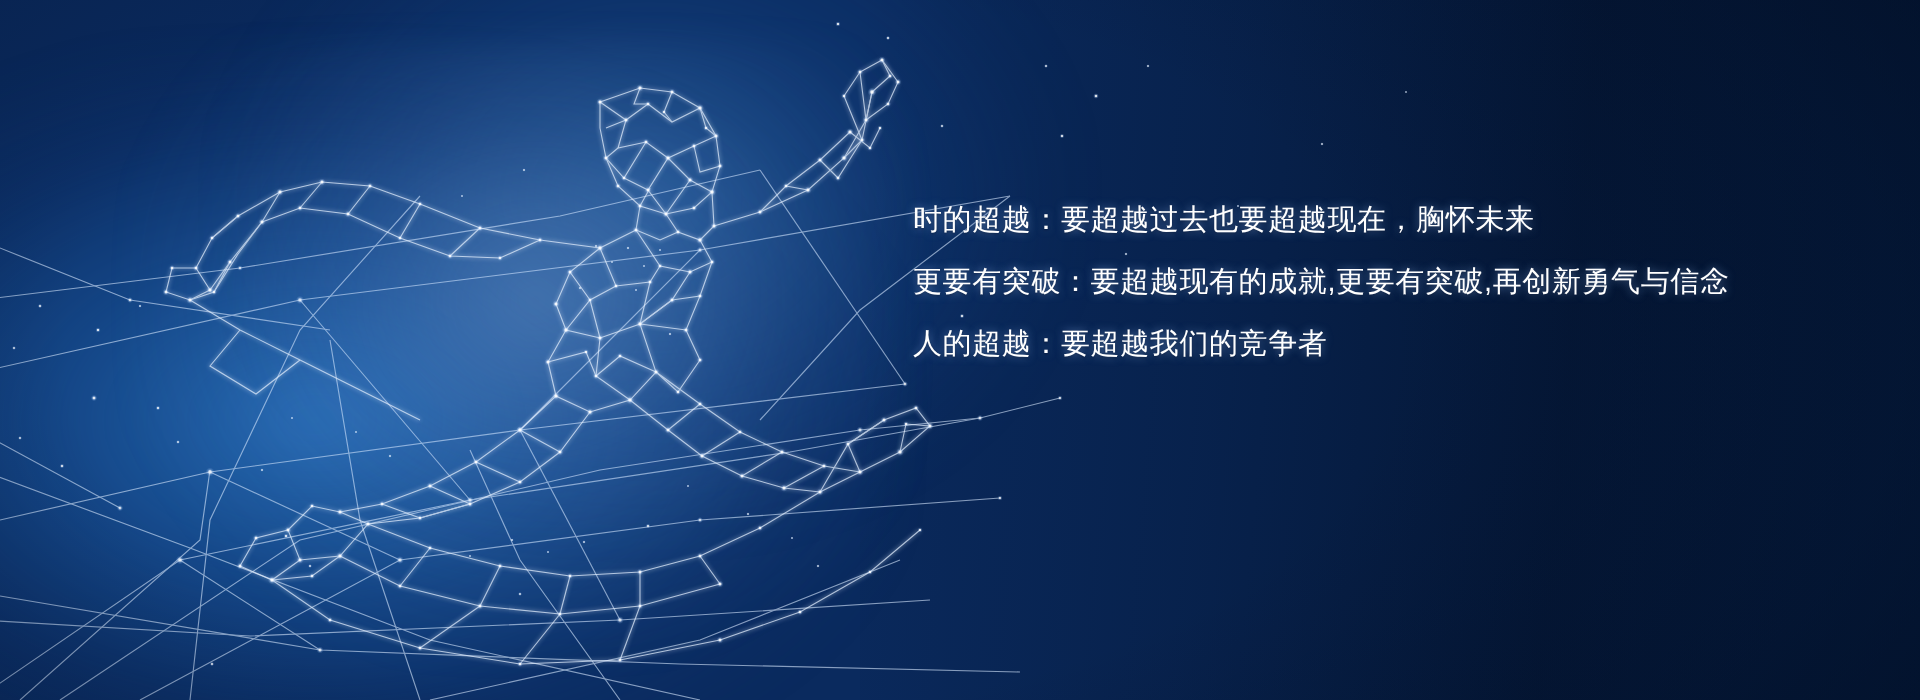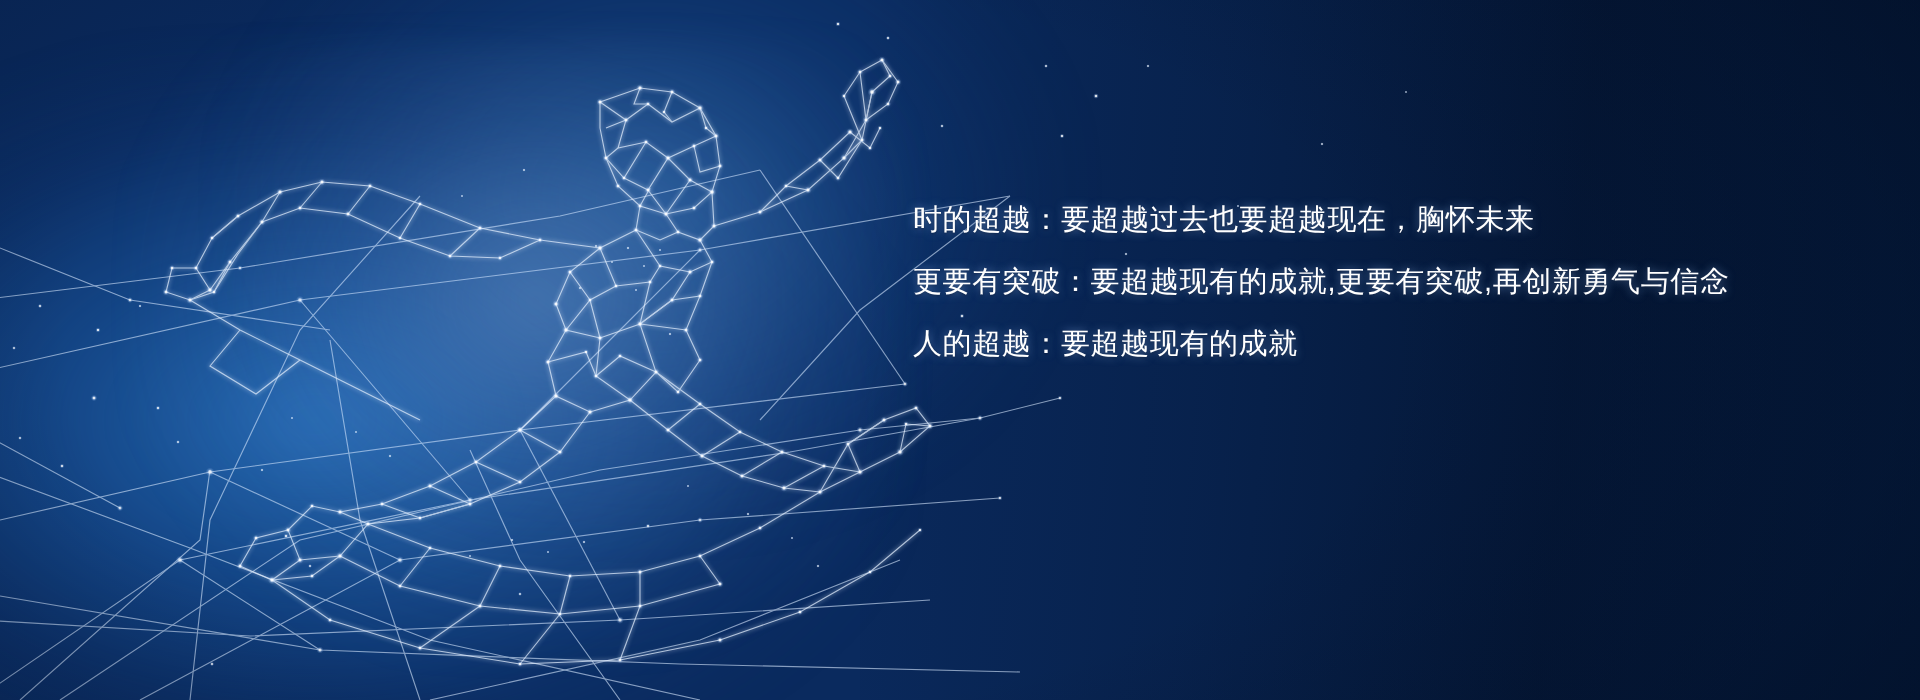--- a/index.html
+++ b/index.html
@@ -450,16 +450,16 @@
       <circle cx="524" cy="170" r="1.8"></circle>
         <circle cx="462" cy="196" r="1.6"></circle>
     </g>
   </svg>
 
   <div class="bg-vignette"></div>
 
   <div id="text-block">
     <div class="tagline">时的超越：要超越过去也要超越现在，胸怀未来</div>
     <div class="tagline">更要有突破：要超越现有的成就,更要有突破,再创新勇气与信念</div>
-    <div class="tagline">人的超越：要超越现有的成就</div>
+    <div class="tagline">人的超越：要超越我们的竞争者</div>
   </div>
 
 </div>
 
 </body></html>

